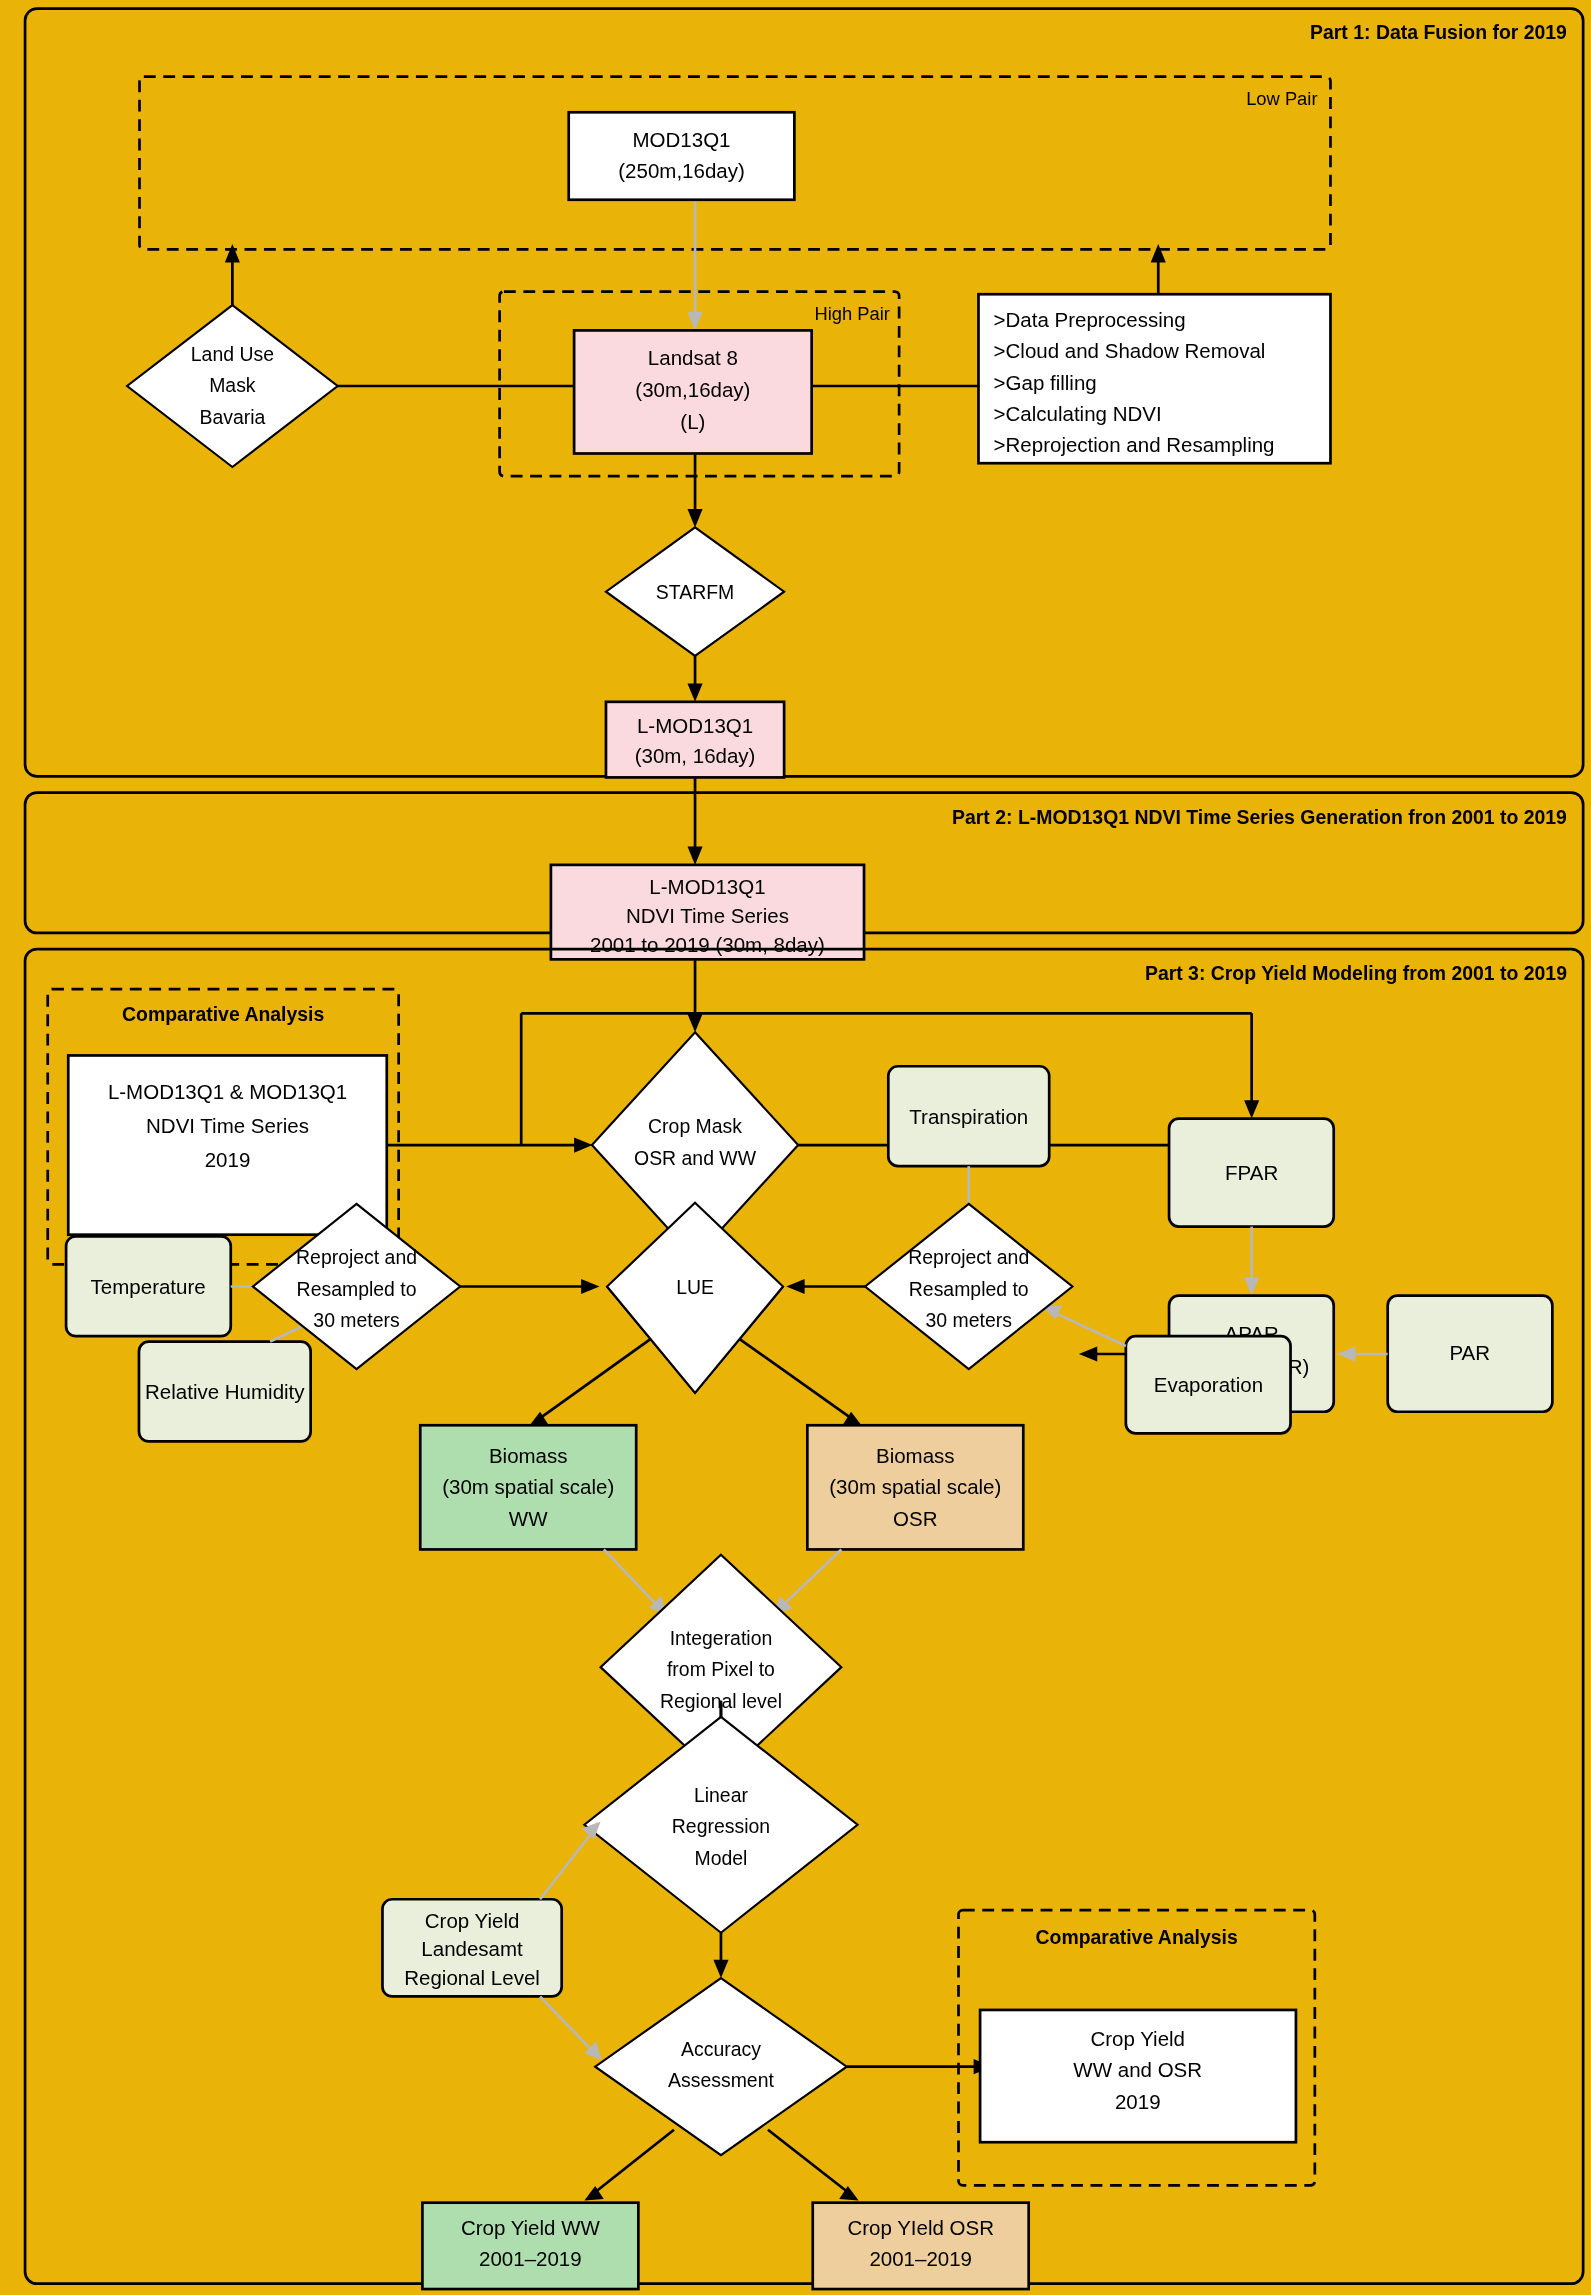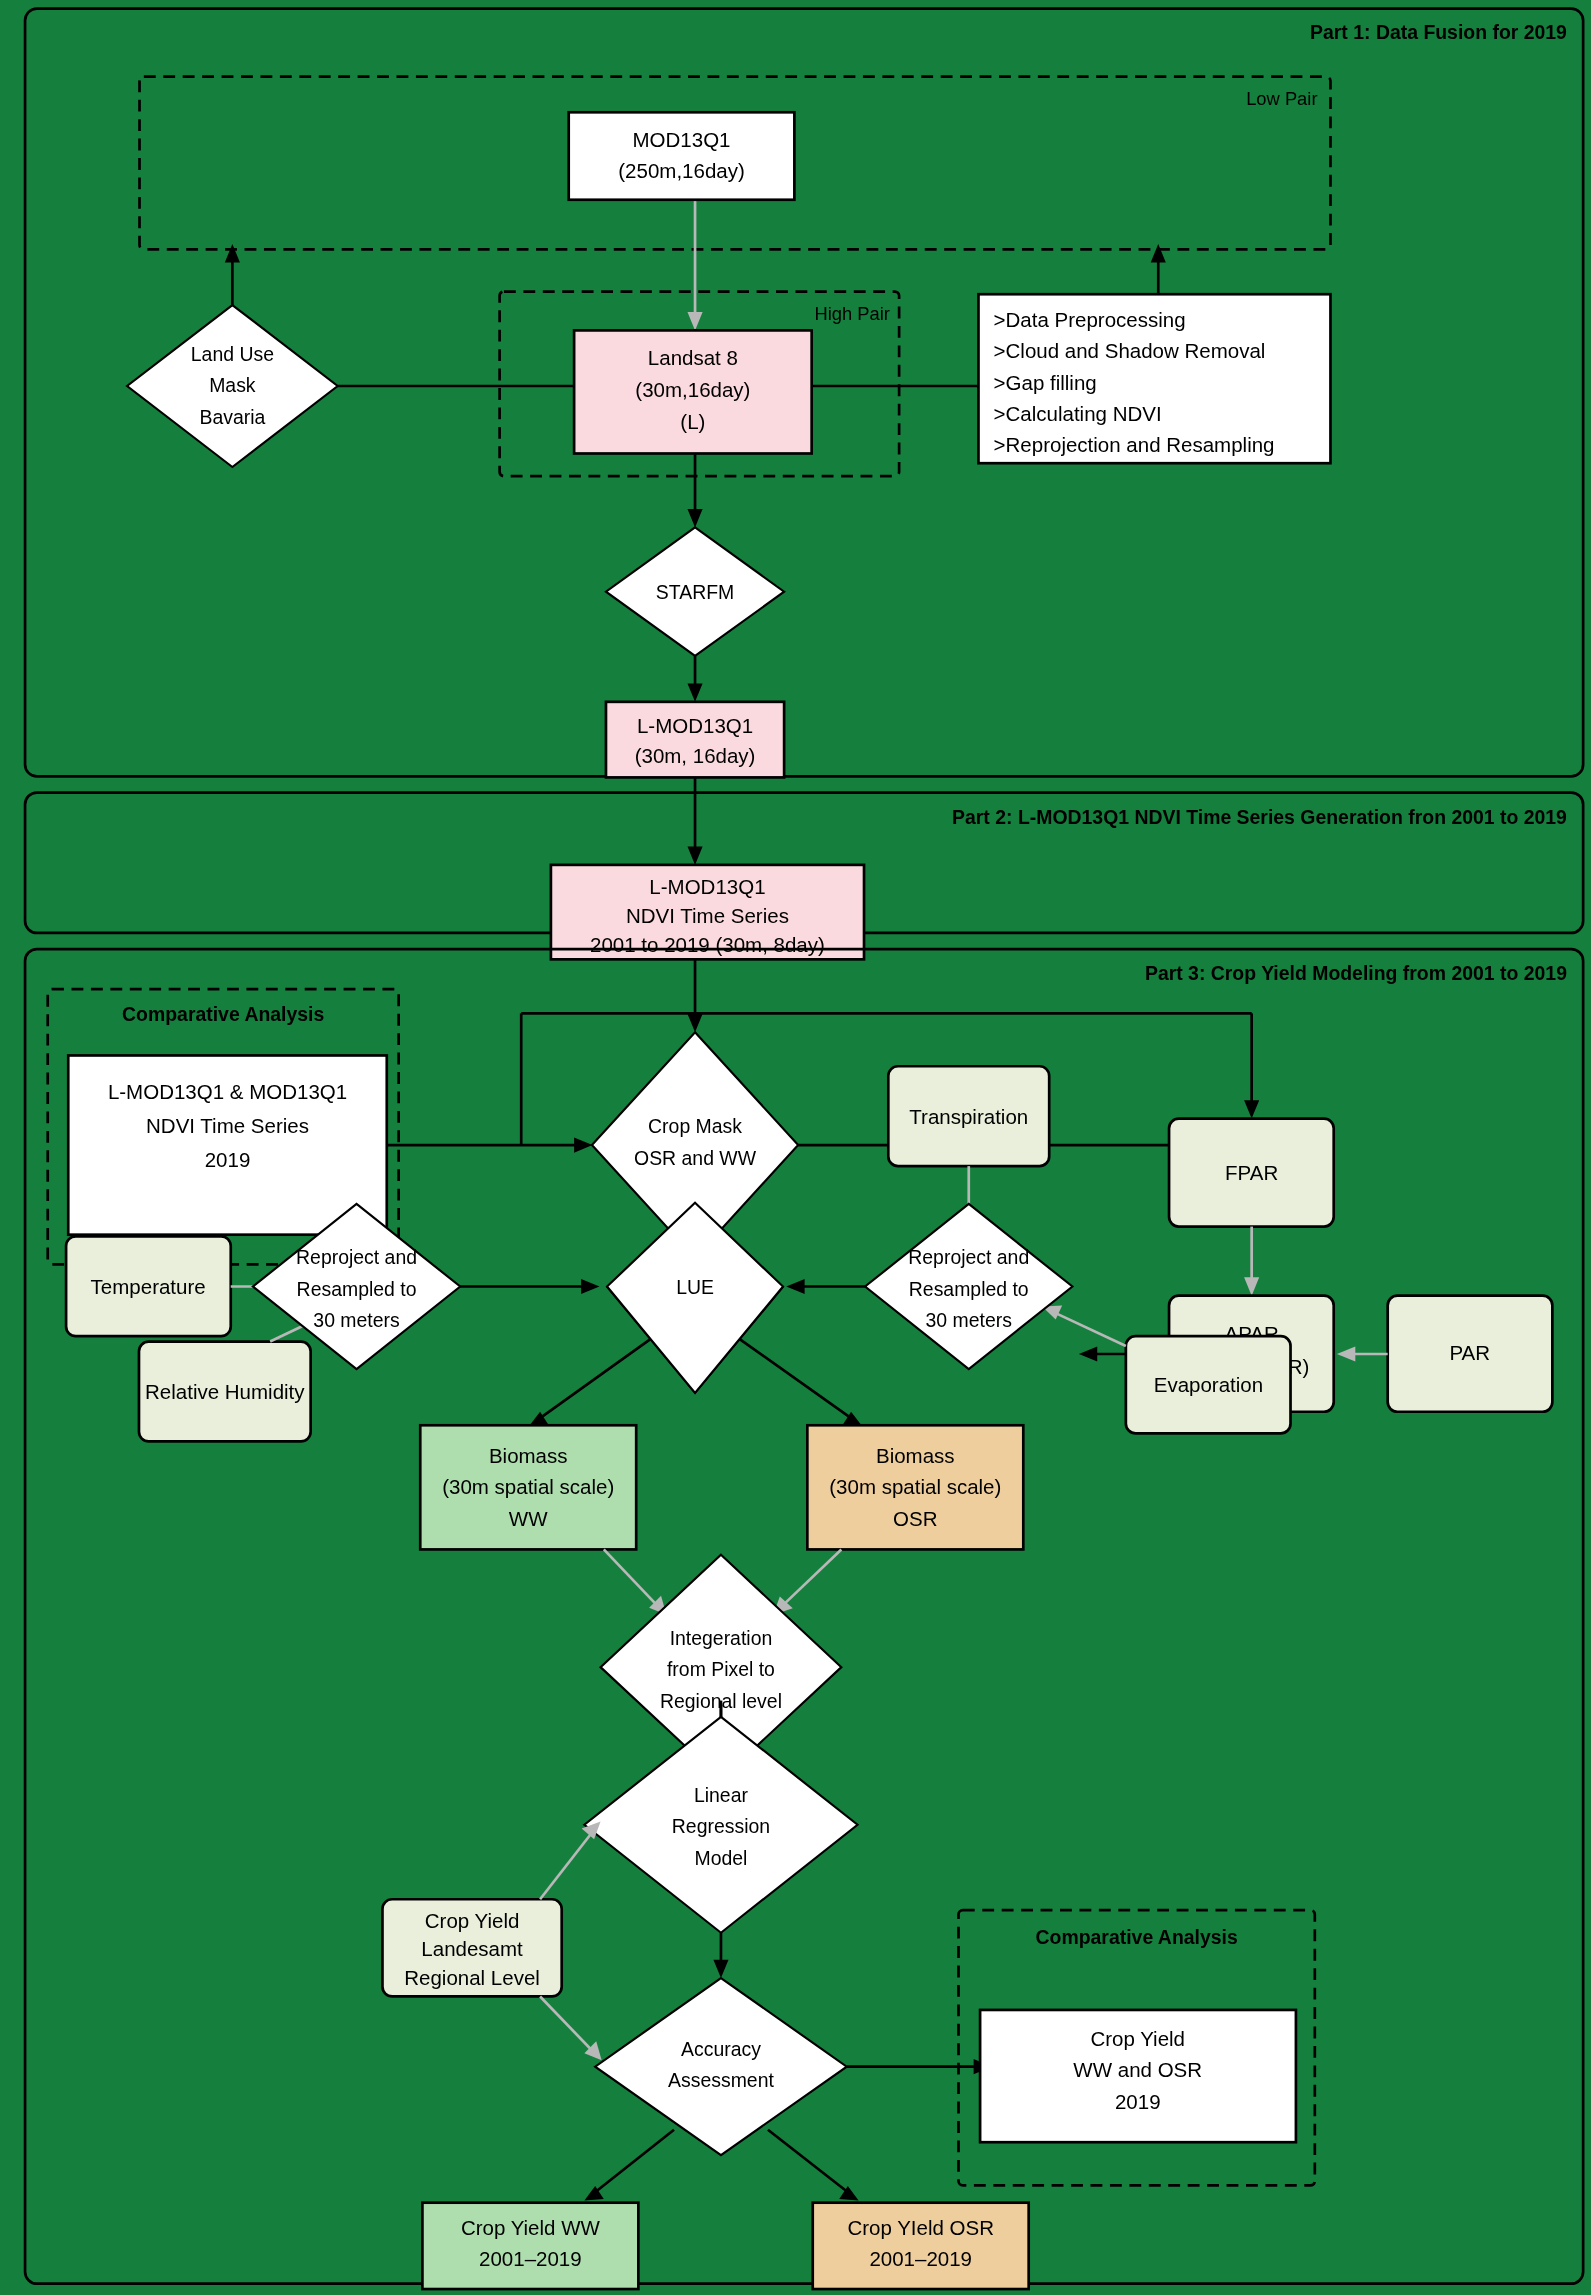--- a/index.html
+++ b/index.html
@@ -1,17 +1,17 @@
 <!DOCTYPE html>
 <html style="font-size:8.6px"><head>
 <meta charset="utf-8">
 <style>
   html,body{margin:0;padding:0;background:#ffffff;}
   body{width:1592px;height:2295px;font-family:"Liberation Sans",sans-serif;}
-  #stage{position:relative;width:1592px;height:2295px;overflow:hidden;background:#15803d;}
+  #stage{position:relative;width:1592px;height:2295px;overflow:hidden;background:#eab308;}
   svg#canvas{position:absolute;left:0;top:0;width:1592px;height:2295px;}
   .part-frame{fill:none;stroke:#000;stroke-width:5;}
   .dash-group{fill:none;stroke:#000;stroke-width:5;stroke-dasharray:22 14;}
   .node-rect{stroke:#000;stroke-width:5;}
   .node-rect-round{stroke:#000;stroke-width:5;}
   .diamond{fill:#ffffff;stroke:#000;stroke-width:4;}
   .flow{fill:none;stroke:#000;stroke-width:5;}
   .flow-grey{fill:none;stroke:#b8b8b8;stroke-width:5;}
   text{font-family:"Liberation Sans",sans-serif;fill:#000;}
   .part-title{font-size:36px;font-weight:bold;text-anchor:end;}

